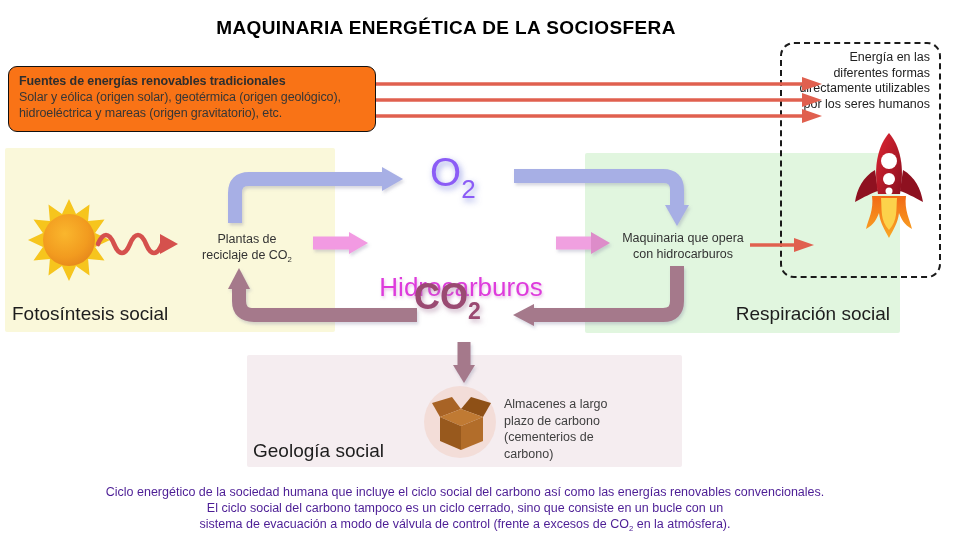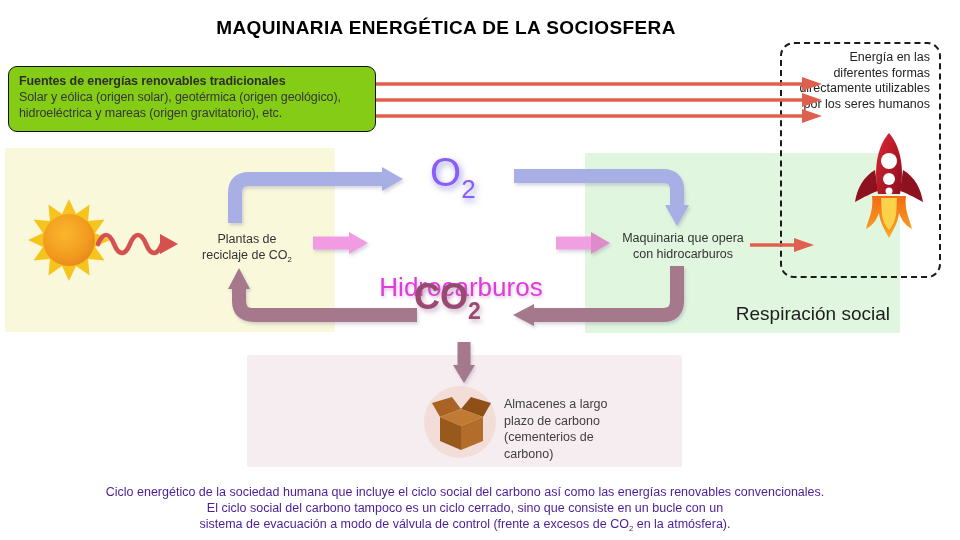--- a/index.html
+++ b/index.html
@@ -5,21 +5,21 @@
   html,body{margin:0;padding:0;background:#fff;}
   .stage{position:relative;width:960px;height:540px;background:#ffffff;overflow:hidden;
          font-family:"Liberation Sans","DejaVu Sans",sans-serif;color:#363636;}
   .abs{position:absolute;}
 
   .title{left:0;top:17px;width:892px;text-align:center;font-size:19px;font-weight:bold;
          letter-spacing:.4px;color:#000000;}
 
   
   .fuentes{left:8px;top:66px;width:368px;height:66px;border:1.5px solid #111;border-radius:9px;
-           background:#84cc16;padding:6px 10px;box-sizing:border-box;font-size:12.5px;line-height:1.28;}
+           background:#f97316;padding:6px 10px;box-sizing:border-box;font-size:12.5px;line-height:1.28;}
   .fuentes .l{white-space:nowrap;letter-spacing:-.1px;}
   .fuentes .head{font-weight:bold;color:#2e2e2e;}
 
   
   .dashedbox{left:780px;top:42px;width:161px;height:236px;border:2px dashed #1a1a1a;
              border-radius:14px;box-sizing:border-box;}
   .dashedbox .txt{position:absolute;top:6px;right:9px;width:138px;text-align:right;
                   font-size:12.5px;line-height:1.25;color:#222;}
 
   
@@ -178,33 +178,35 @@
   <div class="abs fuentes">
     <div class="l head">Fuentes de energías renovables tradicionales</div>
     <div class="l">Solar y eólica (origen solar), geotérmica (origen geológico),</div>
     <div class="l">hidroeléctrica y mareas (origen gravitatorio), etc.</div>
   </div>
 
   <div class="abs plantas">
     <div>Plantas de</div>
     <div><span>reciclaje de CO</span><span class="sub">2</span></div>
   </div>
+  <div class="abs region-label lbl-fotosintesis">Fotosíntesis social</div>
 
   <div class="abs o2">
     <span>O</span><span class="sub">2</span>
   </div>
   <div class="abs hidro">Hidrocarburos</div>
   <div class="abs co2">
     <span>CO</span><span class="sub">2</span>
   </div>
 
   <div class="abs region-label lbl-respiracion">Respiración social</div>
   <div class="abs maquinaria">Maquinaria que opera con hidrocarburos</div>
 
   <div class="abs almacenes">Almacenes a largo plazo de carbono (cementerios de carbono)</div>
+  <div class="abs region-label lbl-geologia">Geología social</div>
 
   <div class="abs caption">
     <div>Ciclo energético de la sociedad humana que incluye el ciclo social del carbono así como las energías renovables convencionales.</div>
     <div>El ciclo social del carbono tampoco es un ciclo cerrado, sino que consiste en un bucle con un</div>
     <div><span>sistema de evacuación a modo de válvula de control (frente a excesos de CO</span><span class="sub">2</span><span> en la atmósfera).</span></div>
   </div>
 
 </div>
 
 </body></html>

